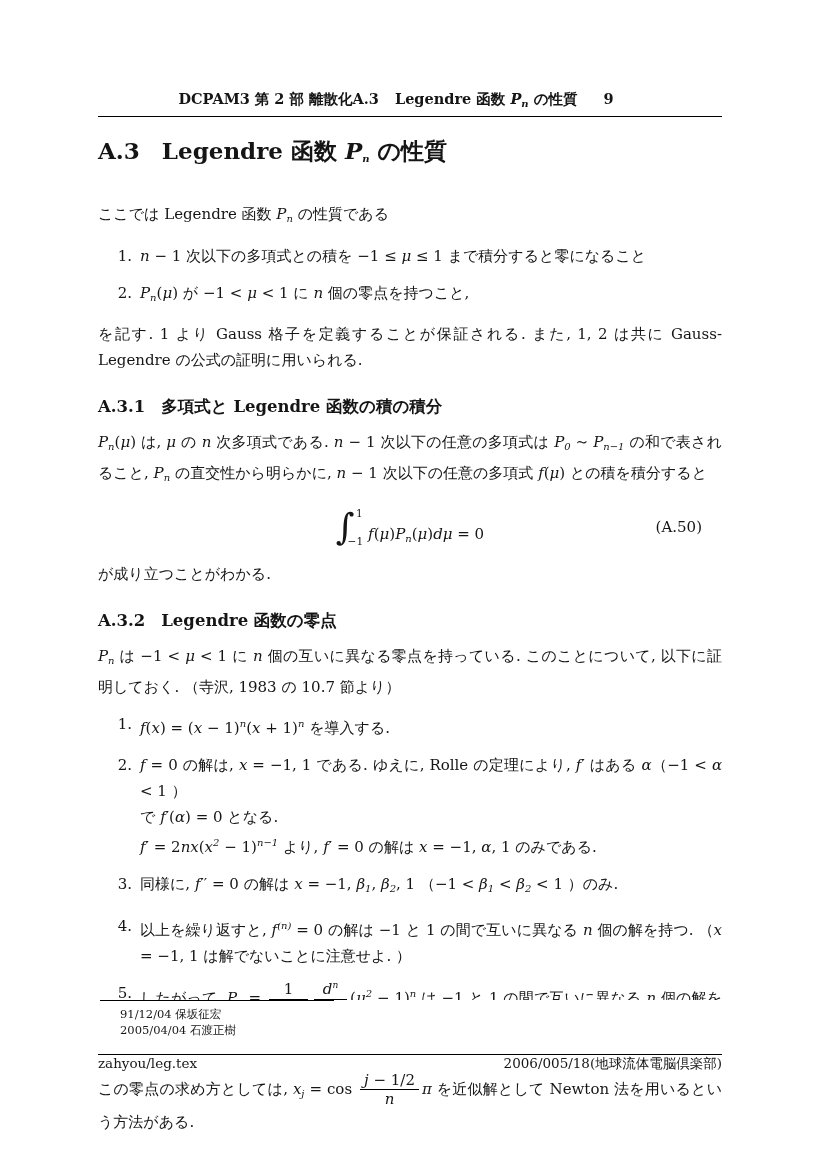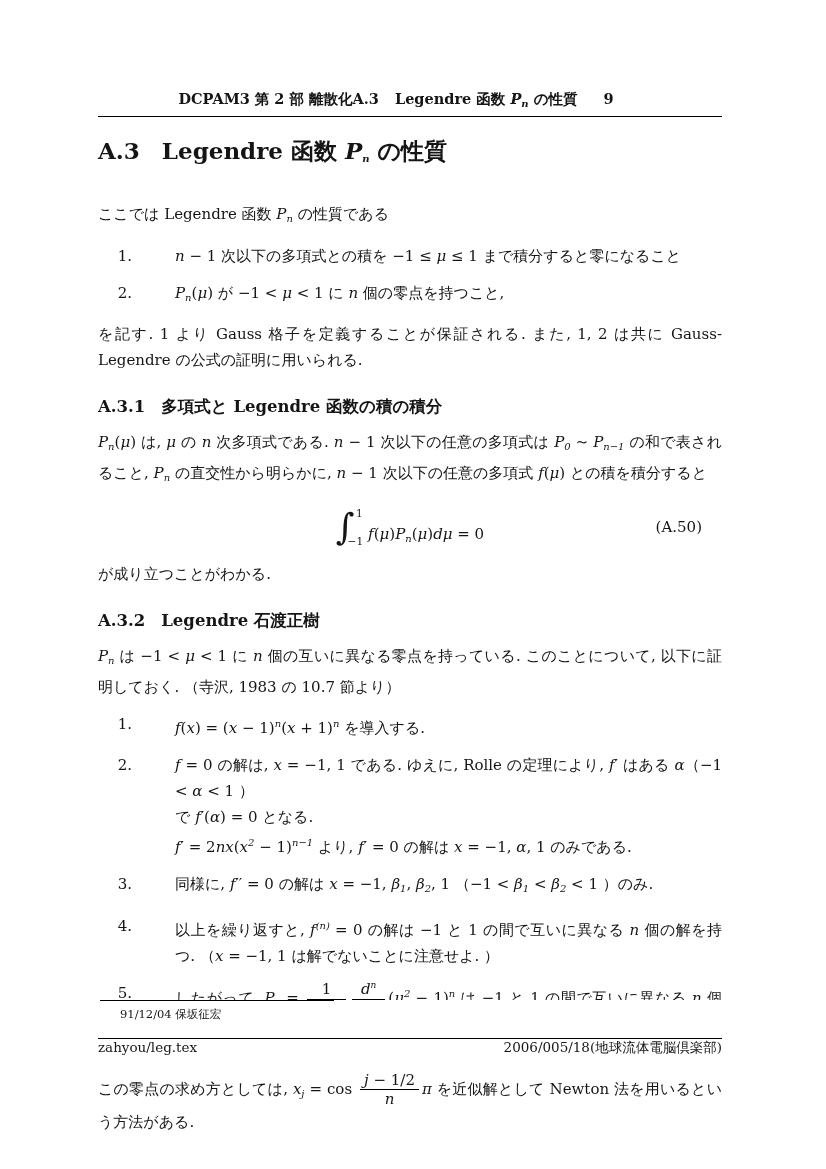--- a/index.html
+++ b/index.html
@@ -26,21 +26,21 @@
   .secnum-h2{margin-right:16px;}
 
   
   .para{margin:10px 0 0 0;line-height:26px;text-align:justify;}
   .para.first{margin-top:26px;}
 
   
   .enum{margin-top:10px;}
   .enum-item{display:flex;margin-top:11px;line-height:26px;}
   .enum-num{flex:none;width:34px;text-align:right;padding-right:8px;}
-  .enum-body{flex:1;text-align:justify;margin-left:35px;}
+  .enum-body{flex:1;text-align:justify;}
 
   
   .eqrow{position:relative;margin:12px 0 0 0;text-align:center;min-height:48px;
          display:flex;align-items:center;justify-content:center;}
   .eqtag{position:absolute;right:20px;top:50%;transform:translateY(-50%);}
 
   
   .i{font-style:italic;}
   .sub{font-size:10px;font-style:italic;vertical-align:-3px;letter-spacing:0;}
   .sup{font-size:10px;font-style:italic;vertical-align:6px;}
@@ -109,21 +109,21 @@
             <span class="lsup">1</span>
             <span class="lsub">−1</span>
           </span>
         </span><span class="i">f</span>(<span class="i">μ</span>)<span class="i">P</span><span class="sub">n</span>(<span class="i">μ</span>)<span class="i">dμ</span> = 0</span>
     <span class="eqtag">(A.50)</span>
   </div>
 
   <p class="para">が成り立つことがわかる.</p>
 
   <h2 class="subtitle">
-    <span class="secnum-h2">A.3.2</span><span>Legendre 石渡正樹</span>
+    <span class="secnum-h2">A.3.2</span><span>Legendre 函数の零点</span>
   </h2>
 
   <p class="para"><span class="i">P</span><span class="sub">n</span> は −1 &lt; <span class="i">μ</span> &lt; 1 に <span class="i">n</span> 個の互いに異なる零点を持っている. このことについて, 以下に証明しておく. （寺沢, 1983 の 10.7 節より）</p>
 
   <div class="enum">
     <div class="enum-item">
       <span class="enum-num">1.</span>
       <span class="enum-body"><span class="i">f</span>(<span class="i">x</span>) = (<span class="i">x</span> − 1)<span class="sup">n</span>(<span class="i">x</span> + 1)<span class="sup">n</span> を導入する.</span>
     </div>
     <div class="enum-item">
@@ -153,17 +153,18 @@
   <p class="para" style="margin-top:26px">この零点の求め方としては, <span class="i">x</span><span class="sub">j</span> = cos <span class="frac">
         <span class="fnum"><span class="i">j</span> − 1/2</span>
         <span class="fden"><span class="i">n</span></span>
       </span><span class="i">π</span> を近似解として Newton 法を用いるという方法がある.</p>
 
 </div>
 
 <div class="footzone">
   <div class="fnrule"></div>
   <div class="fn">91/12/04 保坂征宏</div>
+  <div class="fn">2005/04/04 石渡正樹</div>
   <div class="footline">
     <span>zahyou/leg.tex</span>
     <span>2006/005/18(地球流体電脳倶楽部)</span>
   </div>
 </div>
 
 </body></html>

